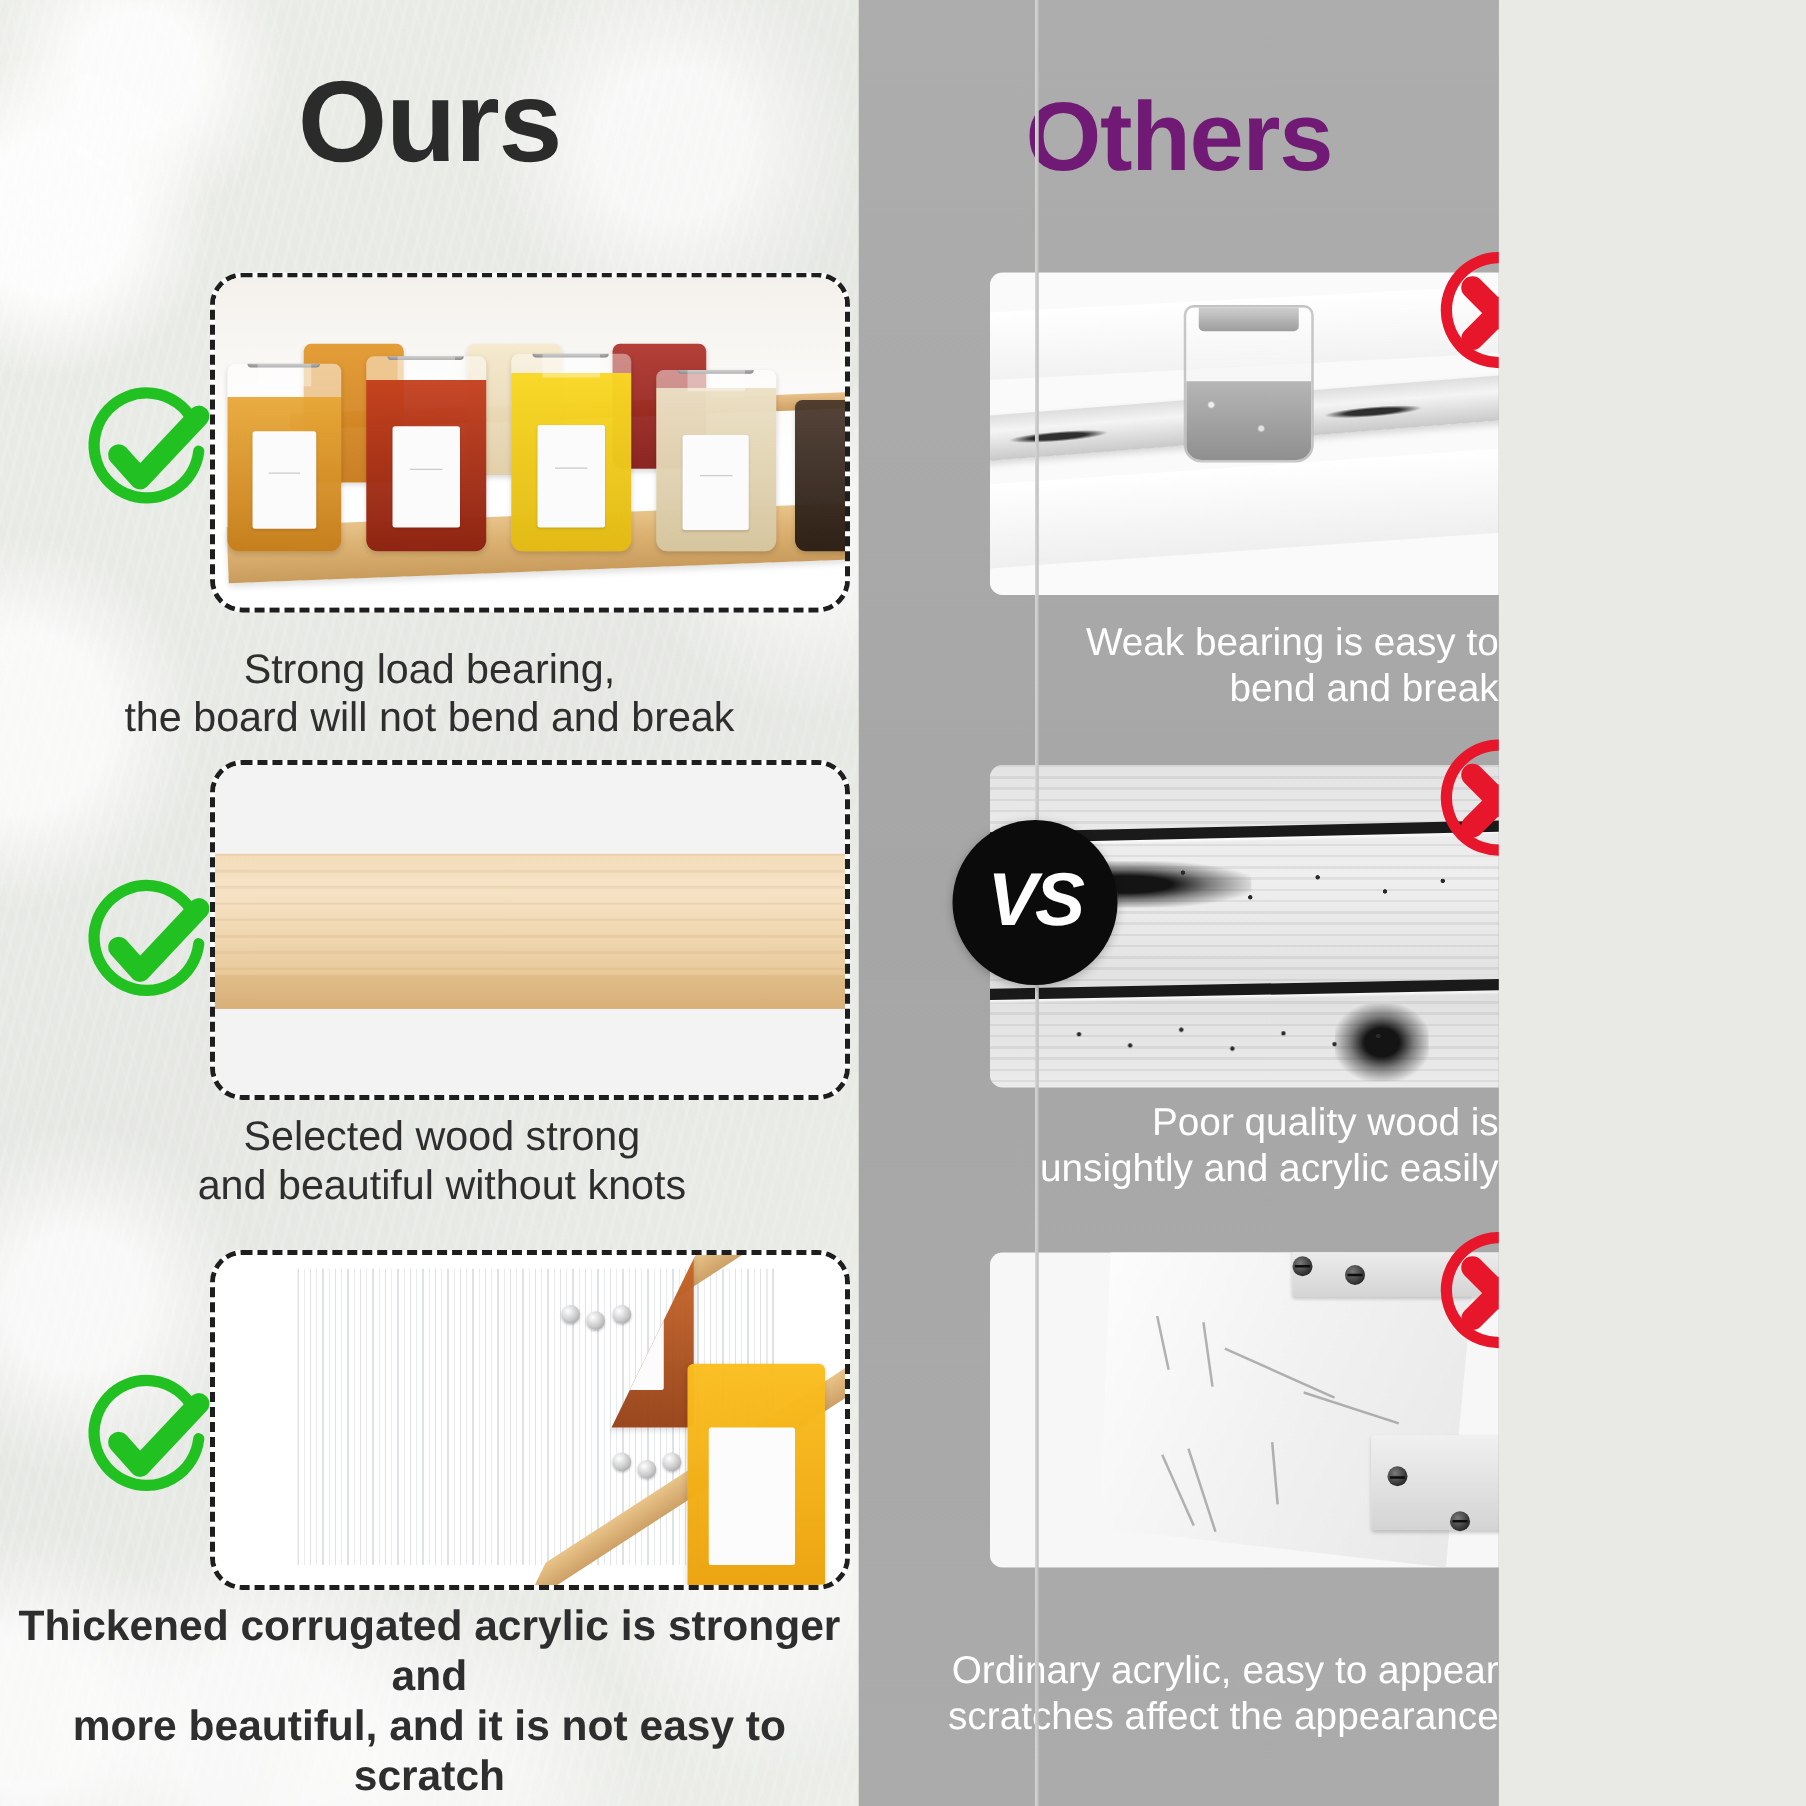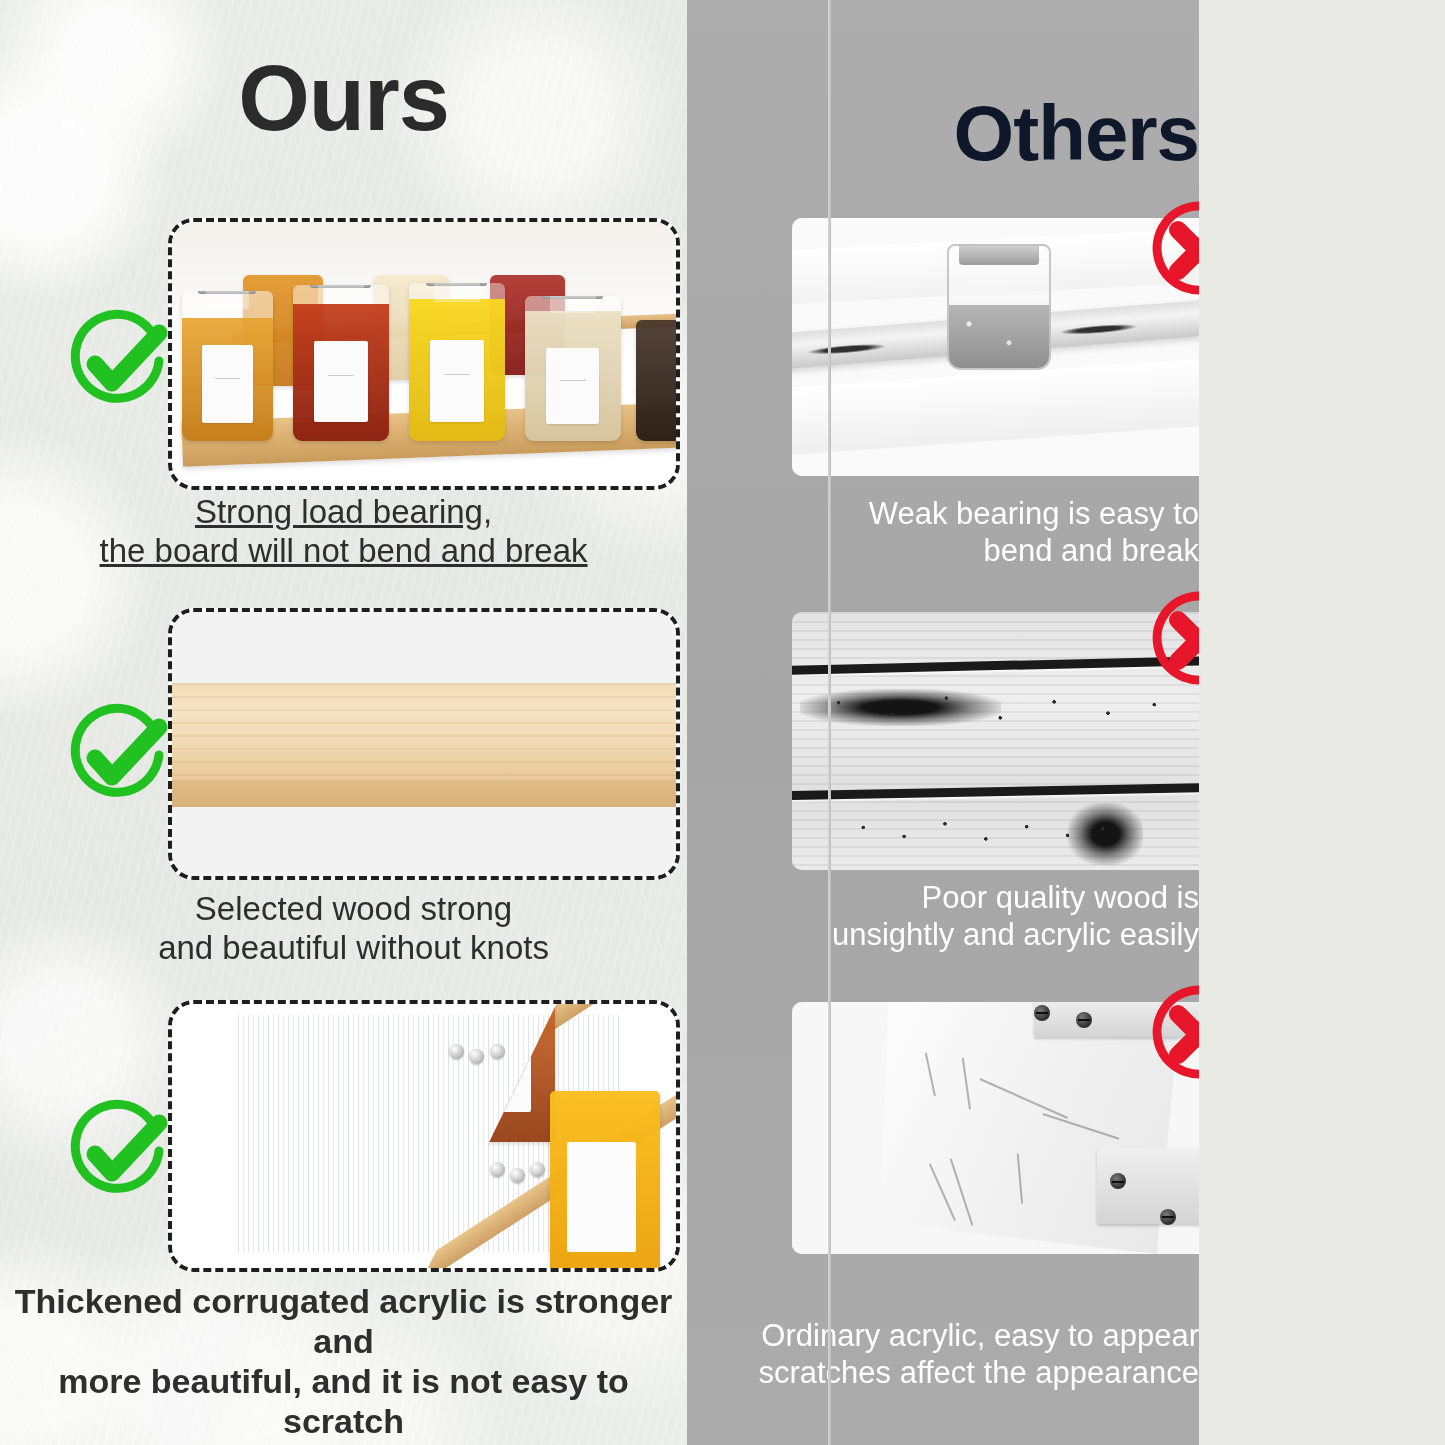--- a/index.html
+++ b/index.html
@@ -74,24 +74,23 @@
     white-space:nowrap;
   }
   .heading-ours{
     left:0; right:0; top:52px;
     text-align:center;
     font-size:92px;
     color:#2b2b2b;
   }
   .heading-others{
     left:0; right:0; top:70px;
-    text-align:right;
+    text-align:center;
     font-size:78px;
-    color:#0f172a;
-    margin-top:24px;
+    color:#701a75;
   }
 
   
   .frame{
     position:absolute;
     border:4px dashed #1e1e1e;
     border-radius:26px;
     background:#ffffff;
     overflow:hidden;
   }
@@ -409,21 +408,21 @@
               <div class="neck"></div>
               <div class="lbl"></div>
           </div>
 
           <div class="jar" style="left:92%; width:14%; height:46%;
                 background:linear-gradient(180deg,rgba(70,52,40,.92),rgba(40,28,20,.96));"></div>
         </div>
       </div>
     </div>
 
-    <div class="caption caption-ours" style="top:493px;text-decoration:underline;">Strong load bearing,
+    <div class="caption caption-ours" style="top:516px;">Strong load bearing,
 the board will not bend and break</div>
 
     <div class="badge" style="left:62px; top:700px;">
       <svg width="110" height="110" viewBox="0 0 110 110">
         <path d="M92 30 A42 42 0 1 0 97 55" fill="none" stroke="#22c122" stroke-width="9" stroke-linecap="round"></path>
         <path d="M33 58 L50 77 L97 27" fill="none" stroke="#22c122" stroke-width="17" stroke-linecap="round" stroke-linejoin="round"></path>
       </svg>
     </div>
 
     <div class="frame" style="left:168px; top:608px; width:512px; height:272px;">
@@ -553,14 +552,17 @@
         <path d="M34 34 L79 79 M79 30 L34 75" fill="none" stroke="#e8162a" stroke-width="18" stroke-linecap="round"></path>
       </svg>
     </div>
 
     <div class="caption caption-others" style="top:1318px;">Ordinary acrylic, easy to appear
 scratches affect the appearance</div>
   </div>
 
   <div class="divider"></div>
 
+  <div class="vs" style="left:762px; top:656px;">
+    <span>VS</span>
+  </div>
 
 </div>
 
 </body></html>

